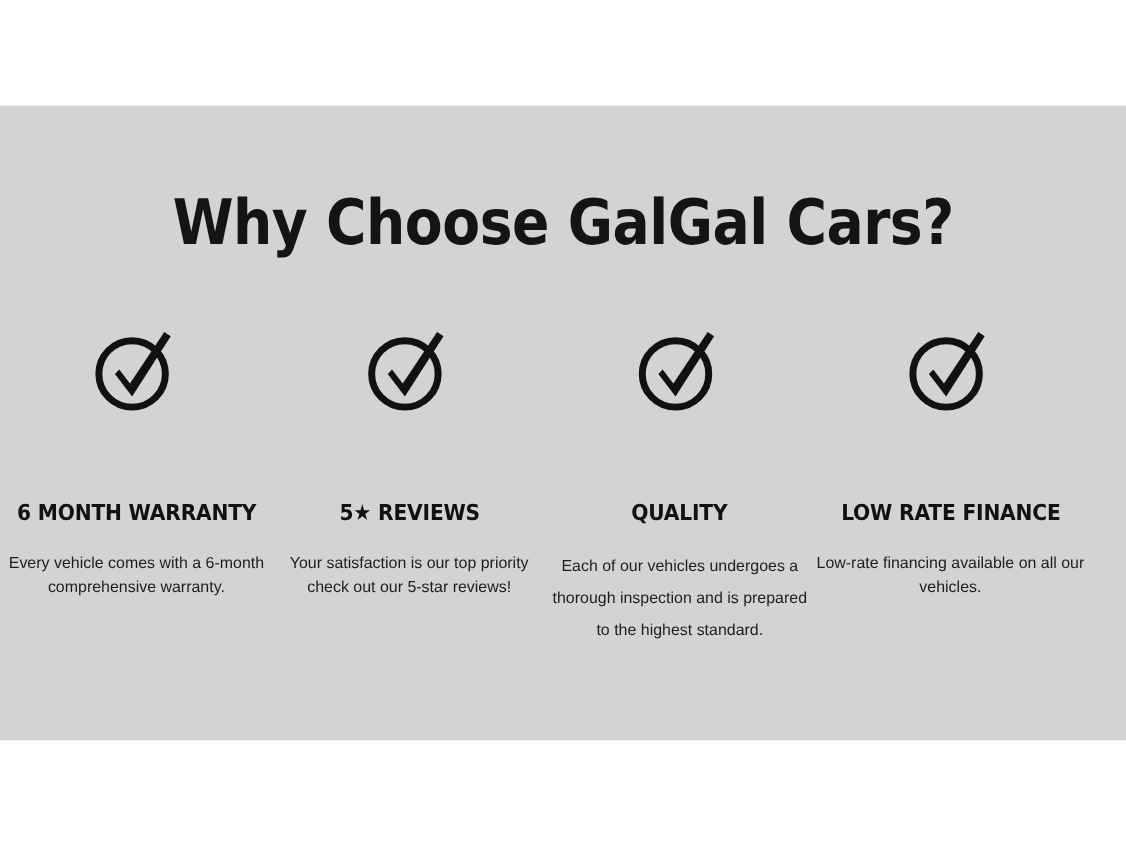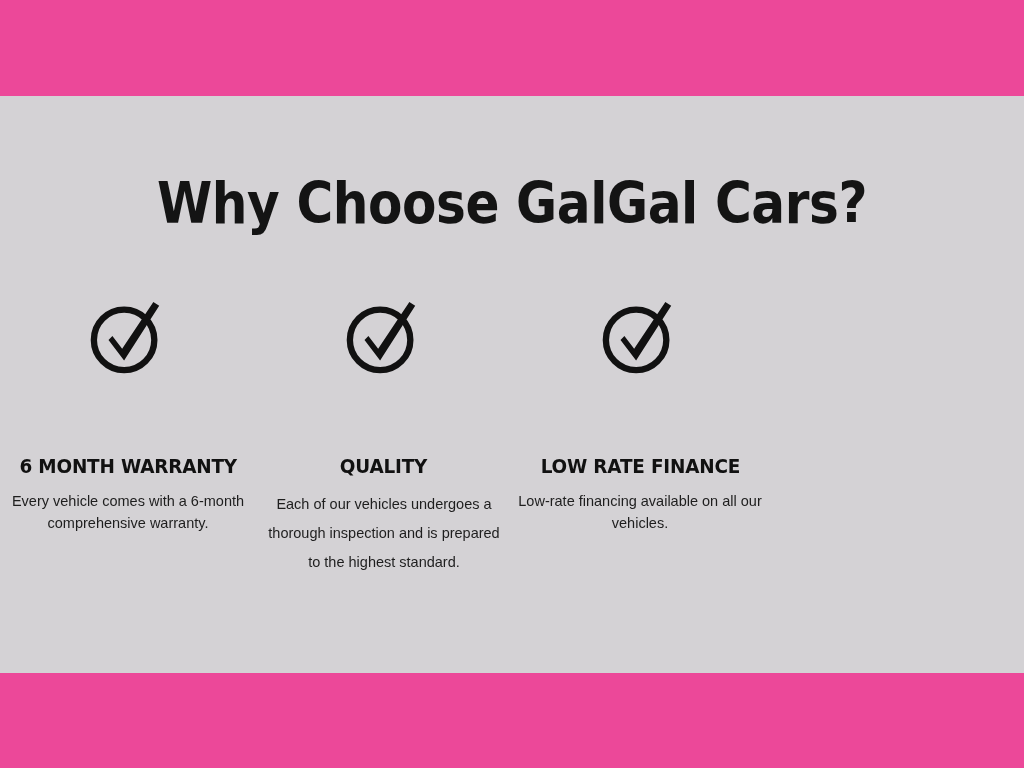--- a/index.html
+++ b/index.html
@@ -11,21 +11,21 @@
     height: 768px;
     background: #dddddd;
     font-family: "Liberation Sans", sans-serif;
     overflow: hidden;
     position: relative;
   }
 
   #page {
     position: absolute;
     inset: 0;
-    background: #ec4899;
+    background: #ffffff;
     padding-left: 48px;
   }
 
   
   .content-band {
     position: absolute;
     left: 0;
     top: 96px;
     width: 1024px;
     height: 577px;
@@ -80,21 +80,21 @@
     font-size: 20px;
     line-height: 24px;
     letter-spacing: -0.2px;
     color: #111111;
     text-align: center;
     transform: scaleX(0.92);
     white-space: nowrap;
   }
 
   .feature-body {
-    margin-top: 12px;
+    margin-top: 23px;
     width: 248px;
     font-family: "Liberation Sans", sans-serif;
     font-weight: 400;
     font-size: 14.5px;
     line-height: 22px;
     color: #1e1e1e;
     text-align: center;
   }
   .feature.wide-leading .feature-body {
     line-height: 29px;
@@ -116,20 +116,30 @@
       <span class="check-icon">
         <svg viewBox="0 0 80 82" width="78" height="80" aria-hidden="true">
           <circle cx="36" cy="45" r="31" fill="none" stroke="#111111" stroke-width="6.5"></circle>
           <path d="M20 45 L24 41 L34 54 L66 6 L72 10 L36 66 Z" fill="#111111"></path>
         </svg>
       </span>
       <div class="feature-title">6 MONTH WARRANTY</div>
       <div class="feature-body">Every vehicle comes with a  6-month comprehensive warranty.</div>
     </div>
 
+    <div class="feature">
+      <span class="check-icon">
+        <svg viewBox="0 0 80 82" width="78" height="80" aria-hidden="true">
+          <circle cx="36" cy="45" r="31" fill="none" stroke="#111111" stroke-width="6.5"></circle>
+          <path d="M20 45 L24 41 L34 54 L66 6 L72 10 L36 66 Z" fill="#111111"></path>
+        </svg>
+      </span>
+      <div class="feature-title">5★  REVIEWS</div>
+      <div class="feature-body">Your satisfaction is our top priority check out our 5-star reviews!</div>
+    </div>
 
     <div class="feature wide-leading">
       <span class="check-icon">
         <svg viewBox="0 0 80 82" width="78" height="80" aria-hidden="true">
           <circle cx="36" cy="45" r="31" fill="none" stroke="#111111" stroke-width="6.5"></circle>
           <path d="M20 45 L24 41 L34 54 L66 6 L72 10 L36 66 Z" fill="#111111"></path>
         </svg>
       </span>
       <div class="feature-title">QUALITY</div>
       <div class="feature-body">Each of our vehicles undergoes a thorough inspection and is prepared to the highest standard.</div>

